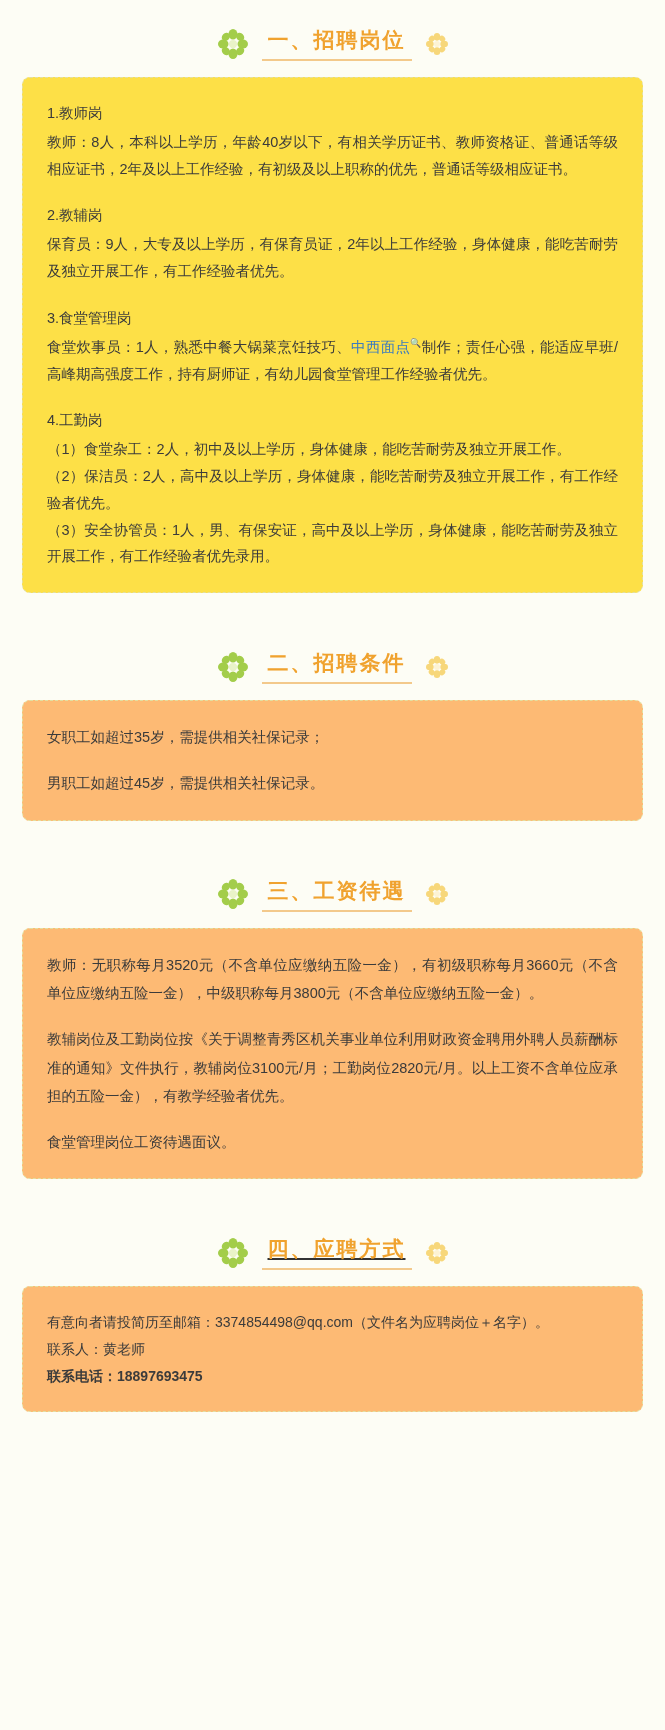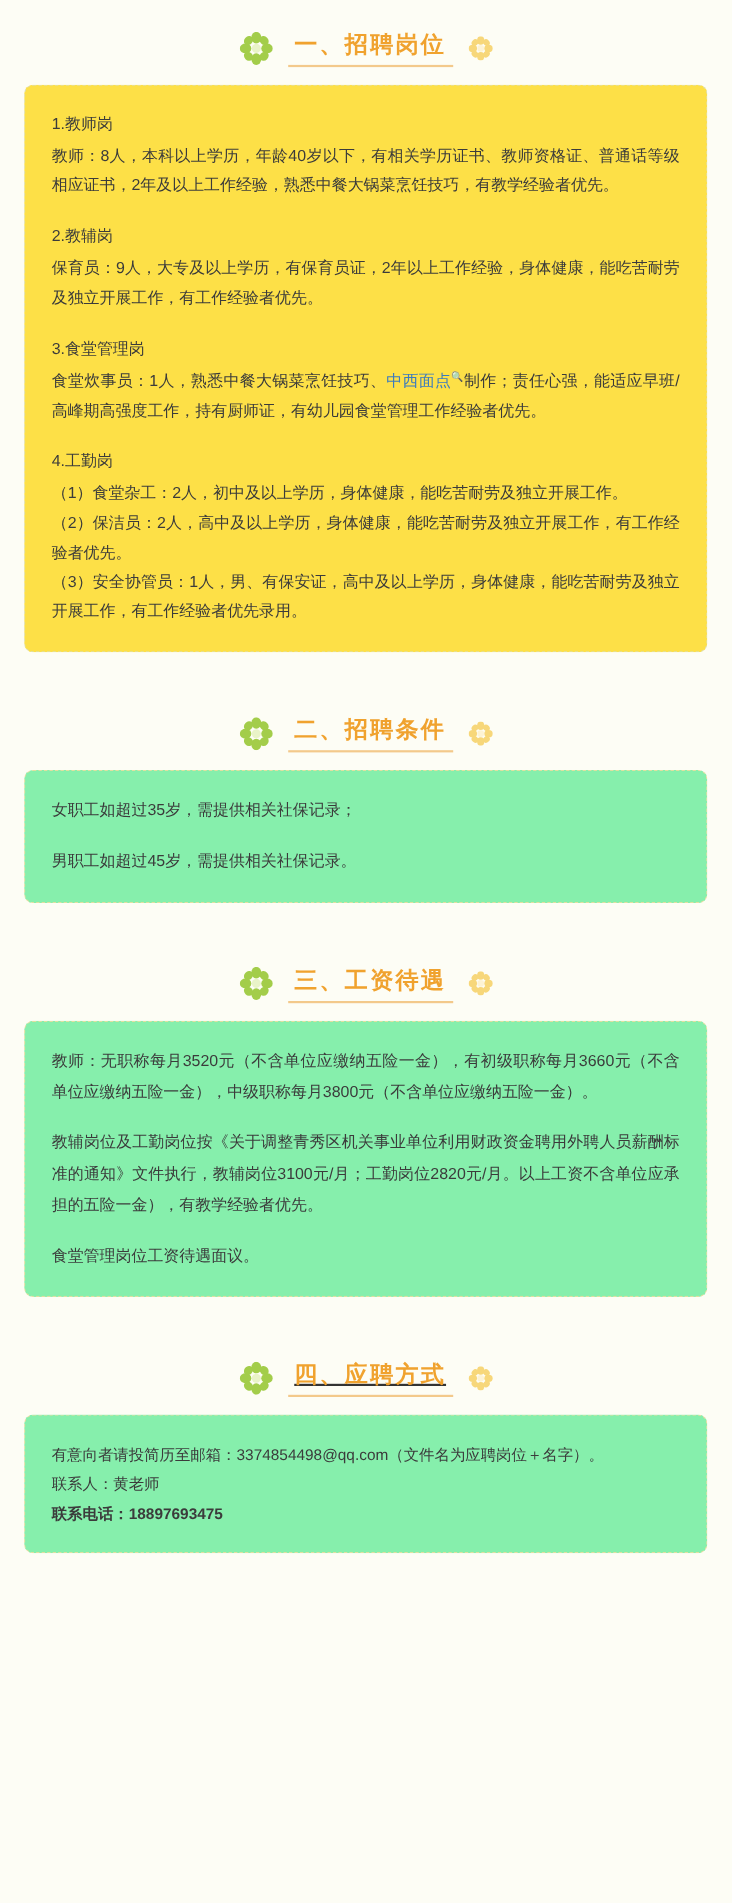--- a/index.html
+++ b/index.html
@@ -48,21 +48,21 @@
   
   .card {
     margin: 0 22px;
     border: 1px dashed #e2dfa0;
     border-radius: 8px;
     background: #fde047;
     padding: 22px 24px;
     box-sizing: border-box;
   }
   .card.plain {
-    background: #86efac;
+    background: #fdba74;
   }
   .block {
     margin-bottom: 20px;
   }
   .block:last-child {
     margin-bottom: 0;
   }
   .b-title {
     font-size: 14.5px;
     color: #3b3b3b;
@@ -135,21 +135,21 @@
         </g>
         <circle cx="20" cy="20" r="5.5" fill="#fdf3d4"></circle>
       </svg>
     </span>
   </div>
 
   <div class="card">
 
     <div class="block">
       <div class="b-title">1.教师岗</div>
-      <div class="b-text">教师：8人，本科以上学历，年龄40岁以下，有相关学历证书、教师资格证、普通话等级相应证书，2年及以上工作经验，熟悉中餐大锅菜烹饪技巧，有教学经验者优先。</div>
+      <div class="b-text">教师：8人，本科以上学历，年龄40岁以下，有相关学历证书、教师资格证、普通话等级相应证书，2年及以上工作经验，有初级及以上职称的优先，普通话等级相应证书。</div>
     </div>
 
     <div class="block">
       <div class="b-title">2.教辅岗</div>
       <div class="b-text">保育员：9人，大专及以上学历，有保育员证，2年以上工作经验，身体健康，能吃苦耐劳及独立开展工作，有工作经验者优先。</div>
     </div>
 
     <div class="block">
       <div class="b-title">3.食堂管理岗</div>
       <div class="b-text"><span>食堂炊事员：1人，熟悉中餐大锅菜烹饪技巧、</span><span class="link"><span>中西面点</span><span class="mag">🔍</span></span><span>制作；责任心强，能适应早班/高峰期高强度工作，持有厨师证，有幼儿园食堂管理工作经验者优先。</span></div>

